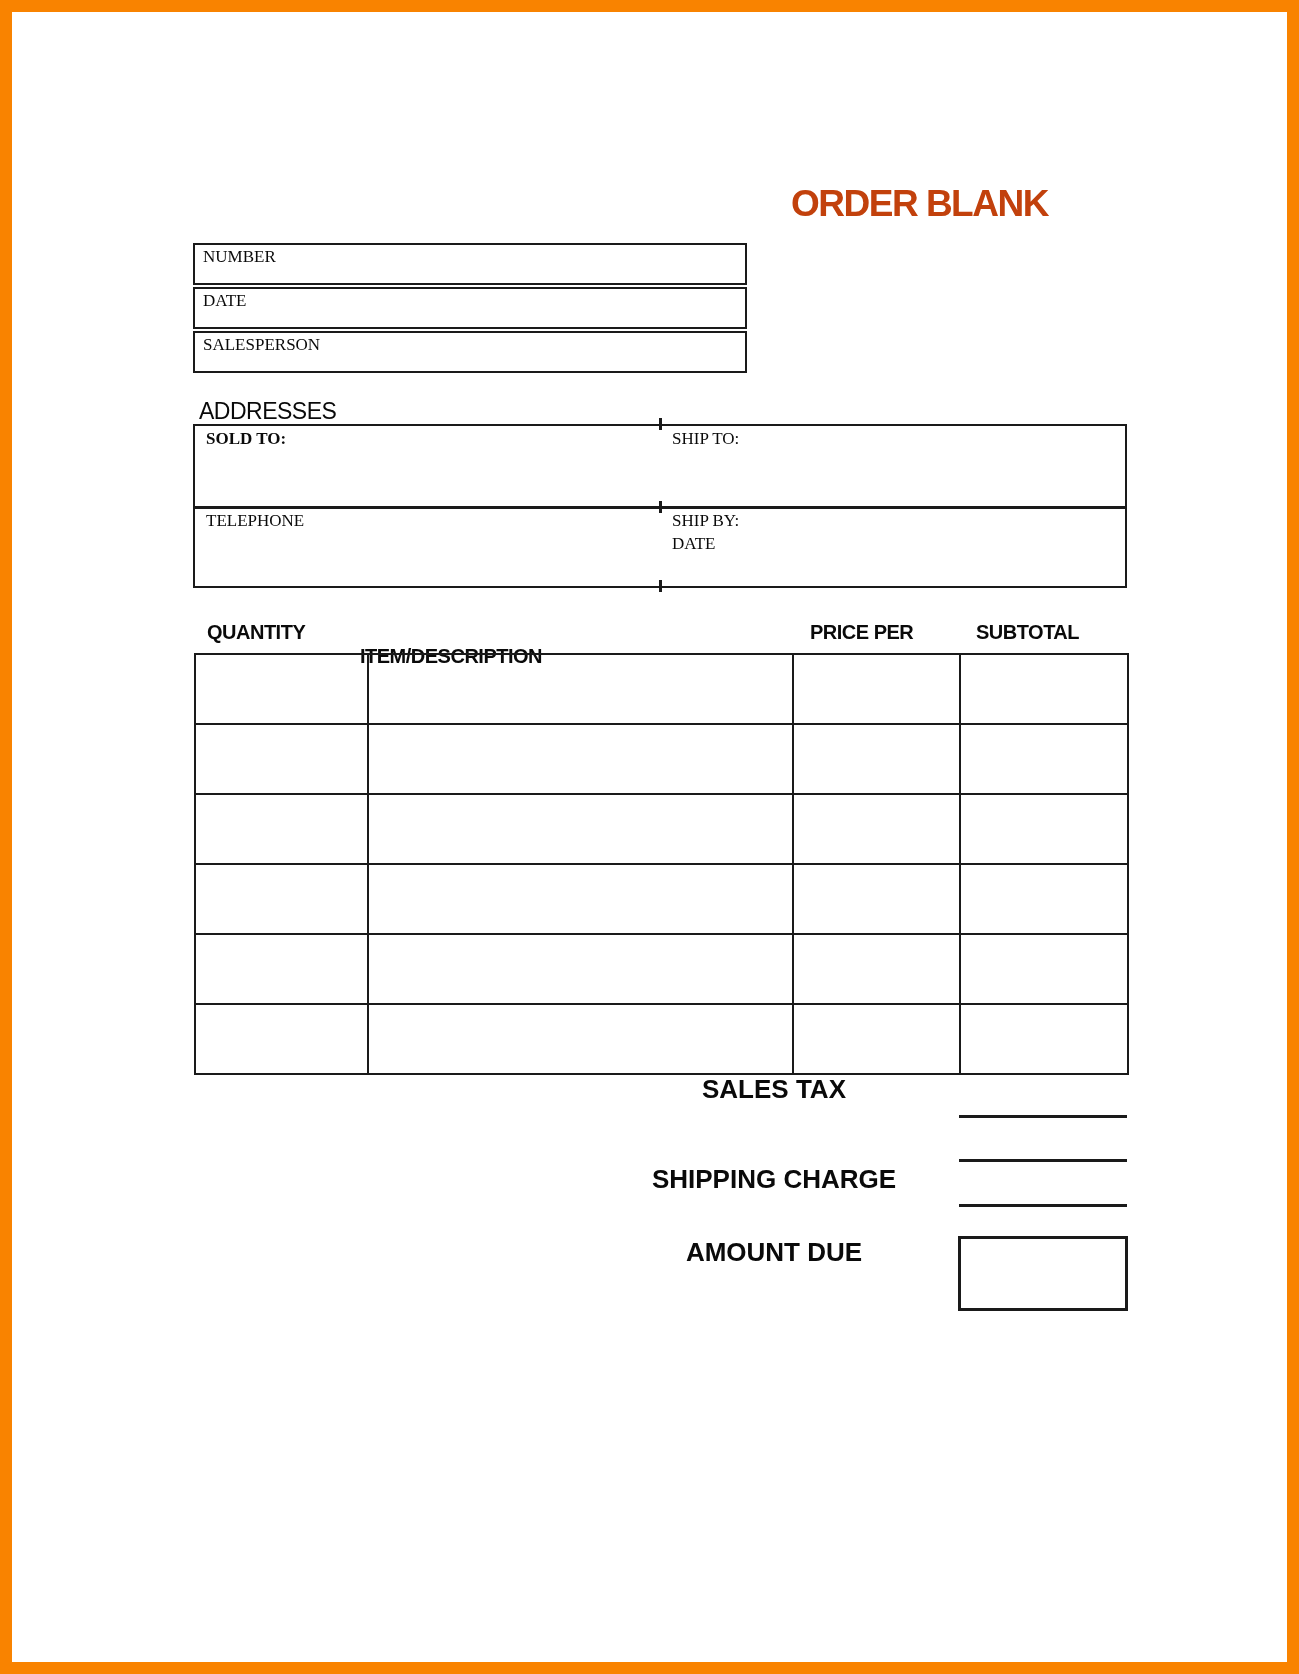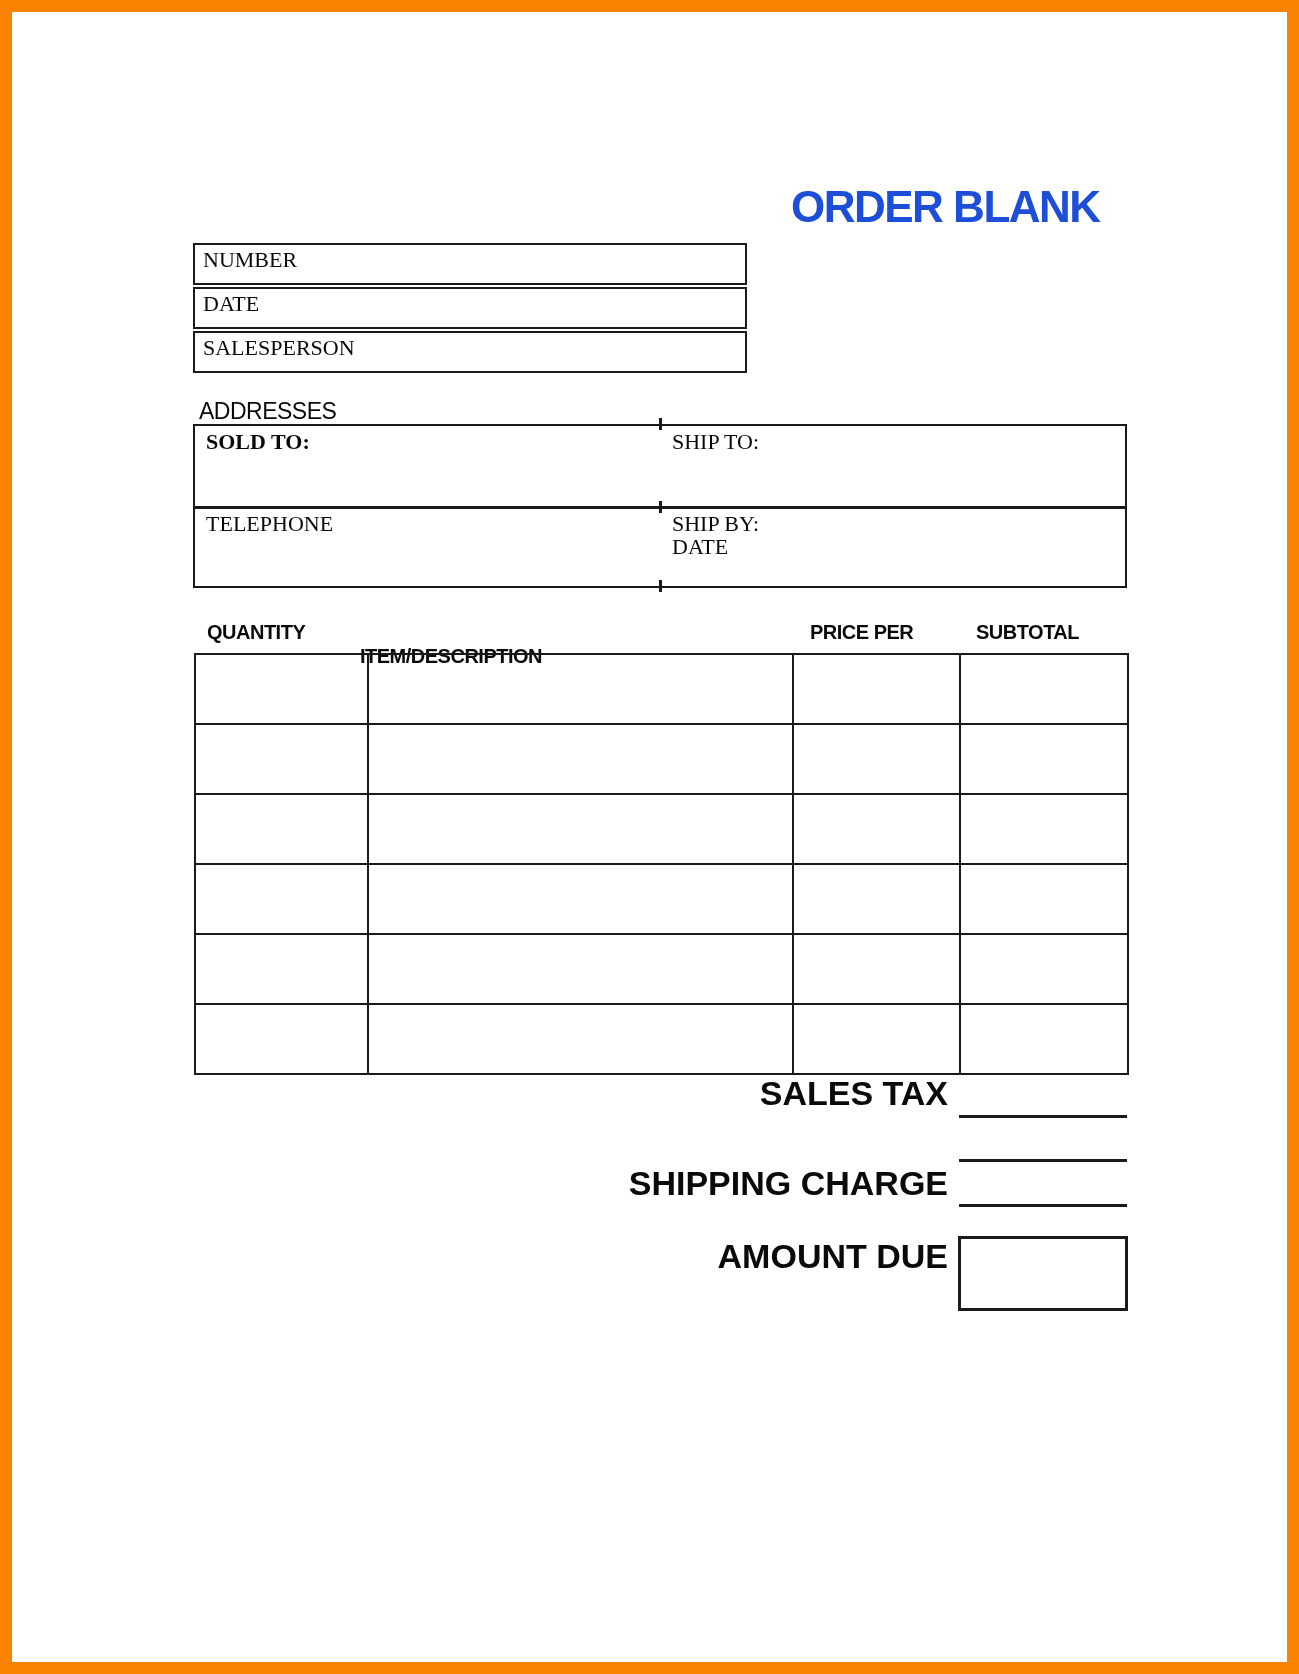--- a/index.html
+++ b/index.html
@@ -15,25 +15,25 @@
     font-family:"Liberation Sans", sans-serif;
     color:var(--text);
     overflow:hidden;
   }
   .frame{
     position:absolute;inset:0;
     border:12px solid var(--orange);
     box-sizing:border-box;
     pointer-events:none;
   }
-  .serif{font-family:"Liberation Serif", serif;font-size:22px;color:var(--text);}
+  .serif{font-family:"Liberation Serif", serif;font-size:17px;color:var(--text);}
   .title{
     position:absolute;left:791px;top:185px;margin:0;
-    font-size:44px;font-weight:700;letter-spacing:-1.5px;line-height:1;
-    color:#1d4ed8;white-space:nowrap;
+    font-size:37px;font-weight:700;letter-spacing:-1.5px;line-height:1;
+    color:#c2410c;white-space:nowrap;
   }
   
   .info-table{position:absolute;left:193px;top:243px;width:554px;}
   .info-row{
     box-sizing:border-box;height:42px;margin-bottom:2px;
     border:2px solid var(--ink);
     padding:2px 0 0 8px;
   }
   
   .addr-heading{
@@ -73,22 +73,22 @@
   .items-table td{
     border:2px solid var(--ink);
     height:68px;padding:0;
   }
   .col-quantity{width:173px;}
   .col-item{width:425px;}
   .col-price{width:167px;}
   .col-subtotal{width:168px;}
   
   .tot-label{
-    position:absolute;left:600px;width:348px;text-align:right;
-    font-size:34px;font-weight:700;line-height:1.1;white-space:nowrap;
+    position:absolute;left:600px;width:348px;text-align:center;
+    font-size:26px;font-weight:700;line-height:1.1;white-space:nowrap;
   }
   .pos-sales-tax{top:1075px;}
   .pos-total{top:1122px;}
   .pos-shipping{top:1165px;}
   .pos-amount-due{top:1238px;}
   .tot-line{position:absolute;left:959px;width:168px;height:3px;background:var(--ink);}
   .pos-line-1{top:1115px;}
   .pos-line-2{top:1159px;}
   .pos-line-3{top:1204px;}
   .amount-box{

